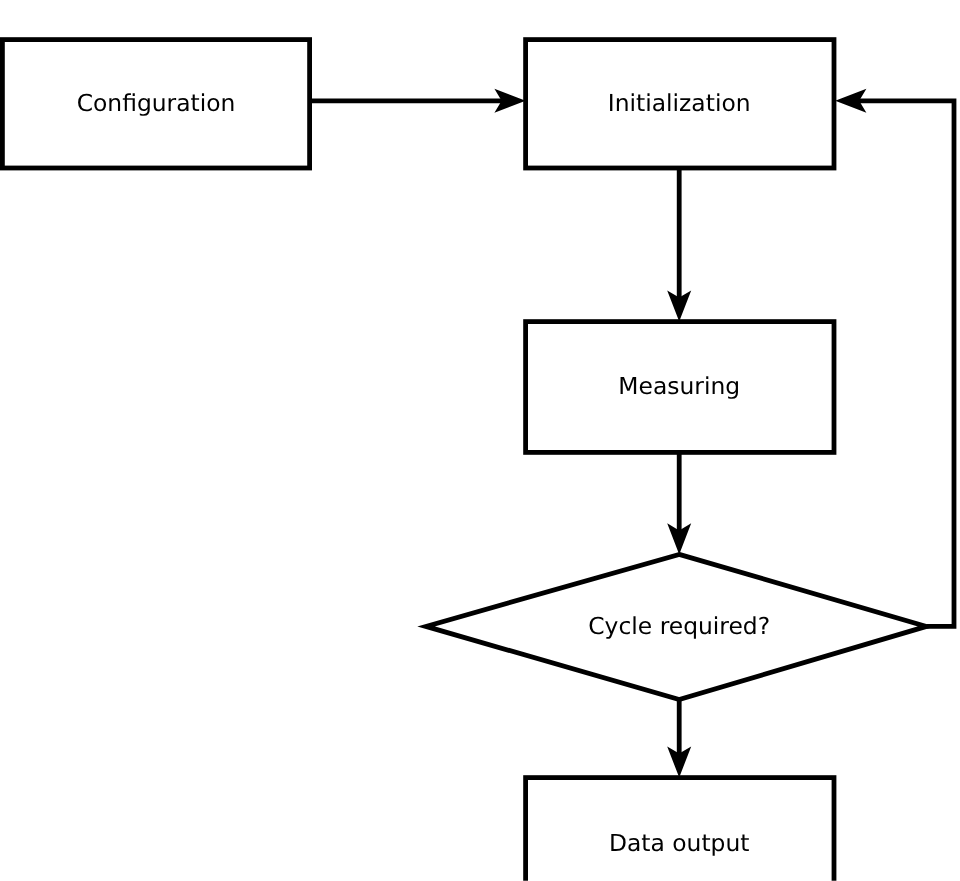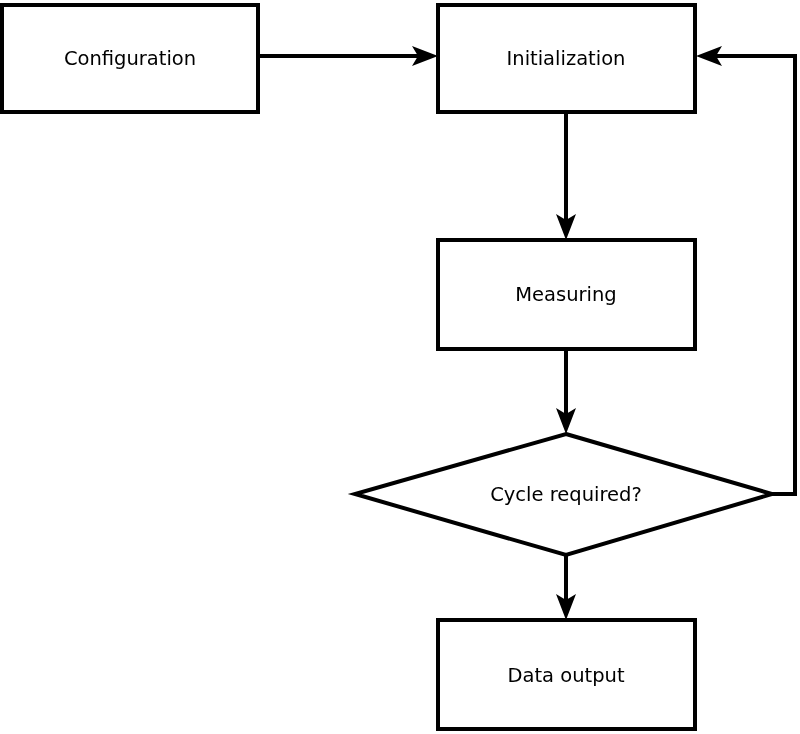--- a/index.html
+++ b/index.html
@@ -12,20 +12,21 @@
     width: 800px;
     height: 734px;
     font-family: "DejaVu Sans", "Liberation Sans", sans-serif;
     overflow: hidden;
   }
   #flowchart-root {
     position: relative;
     width: 800px;
     height: 596px;
     background: #ffffff;
+    margin-top: 28px;
   }
   #flow-svg {
     position: absolute;
     left: 0;
     top: 0;
     width: 800px;
     height: 734px;
     display: block;
   }
   .node-shape {

